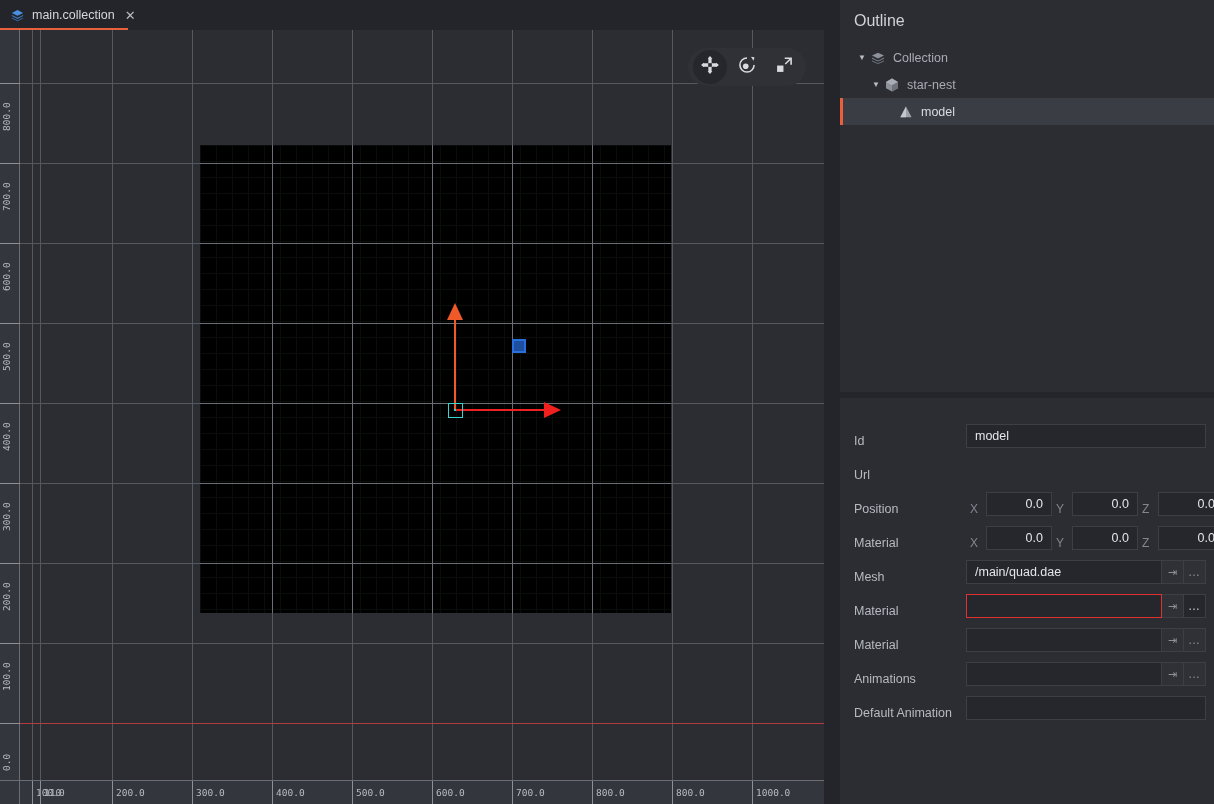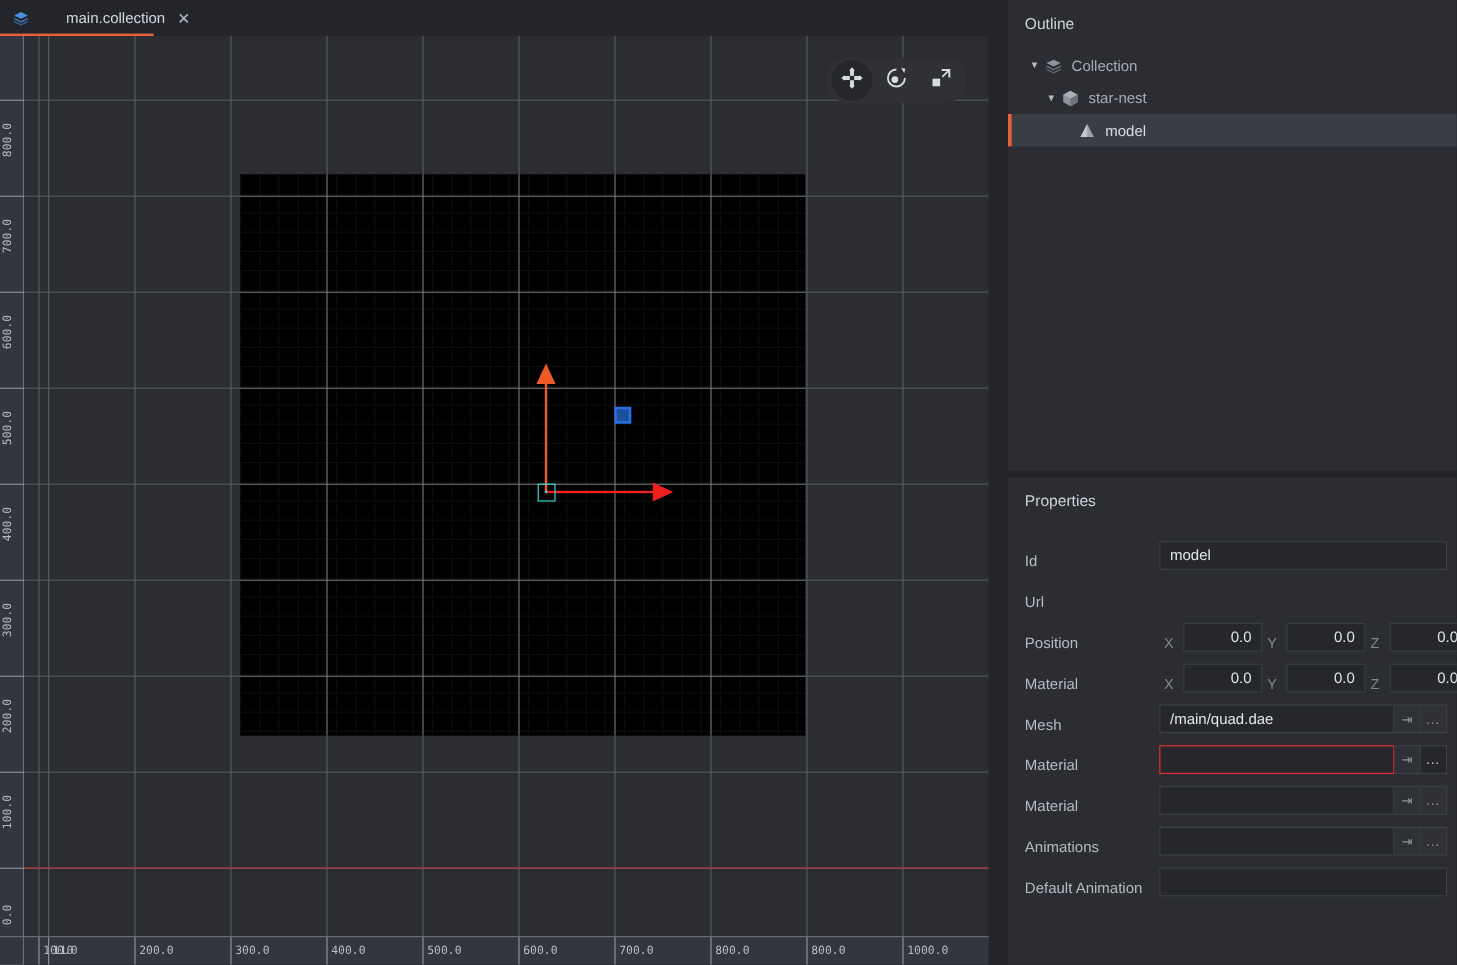--- a/index.html
+++ b/index.html
@@ -16,21 +16,21 @@
     position: absolute; left: 0; top: 0; width: 840px; height: 30px;
     background: #23252b;
   }
   .tab {
     position: absolute; left: 0; top: 0; height: 30px;
     display: flex; align-items: center; gap: 7px;
     padding: 0 12px 0 10px;
     background: #23252b;
   }
   .tab-icon { width: 15px; height: 15px; display: block; }
-  .tab-label { font-size: 12.5px; color: #d4d7dd; white-space: nowrap; margin-left: 23px; }
+  .tab-label { font-size: 12.5px; color: #d4d7dd; white-space: nowrap; }
   .tab-close {
     font-size: 13px; color: #b6bac2; line-height: 1;
     margin-left: 3px; cursor: pointer;
   }
   .tab-underline {
     position: absolute; left: 0; top: 28px; width: 128px; height: 2.5px;
     background: #e8603c;
   }
 
   
@@ -150,21 +150,21 @@
     position: absolute; left: 840px; width: 374px;
     background: #2b2d33;
   }
   .panel-outline { top: 0; height: 392px; }
   .panel-props   { top: 398px; height: 406px; }
   .panel-gap-h {
     position: absolute; left: 840px; top: 392px; width: 374px; height: 6px;
     background: #23252b;
   }
   .panel-title {
-    font-size: 13px; color: #cfd2d8;
+    font-size: 16px; color: #cfd2d8;
     padding: 12px 0 0 14px;
   }
 
   
   .tree { margin-top: 14px; }
   .tree-row {
     position: relative; display: flex; align-items: center;
     height: 27px; cursor: pointer; font-size: 12.5px;
   }
   .tree-row.selected { background: #3a3d44; }
@@ -463,21 +463,20 @@
           <span class="tree-icon"><svg viewBox="0 0 16 16" width="16" height="16">
               <path d="M8 2.4 L13.6 13.2 L2.4 13.2 Z" fill="#9da1a9"></path>
               <path d="M8 2.4 L8 13.2 L2.4 13.2 Z" fill="#c3c7ce"></path>
             </svg></span>
           <span class="tree-label bright">model</span>
         </div>
       </div>
   </div>
 
   <div class="panel panel-props">
-    <div class="panel-title">Properties</div>
 
     <div class="prop-form">
 
       <div class="prop-row">
         <div class="prop-label">Id</div>
         <div class="field wide">model</div>
       </div>
 
       <div class="prop-row">
         <div class="prop-label">Url</div>

